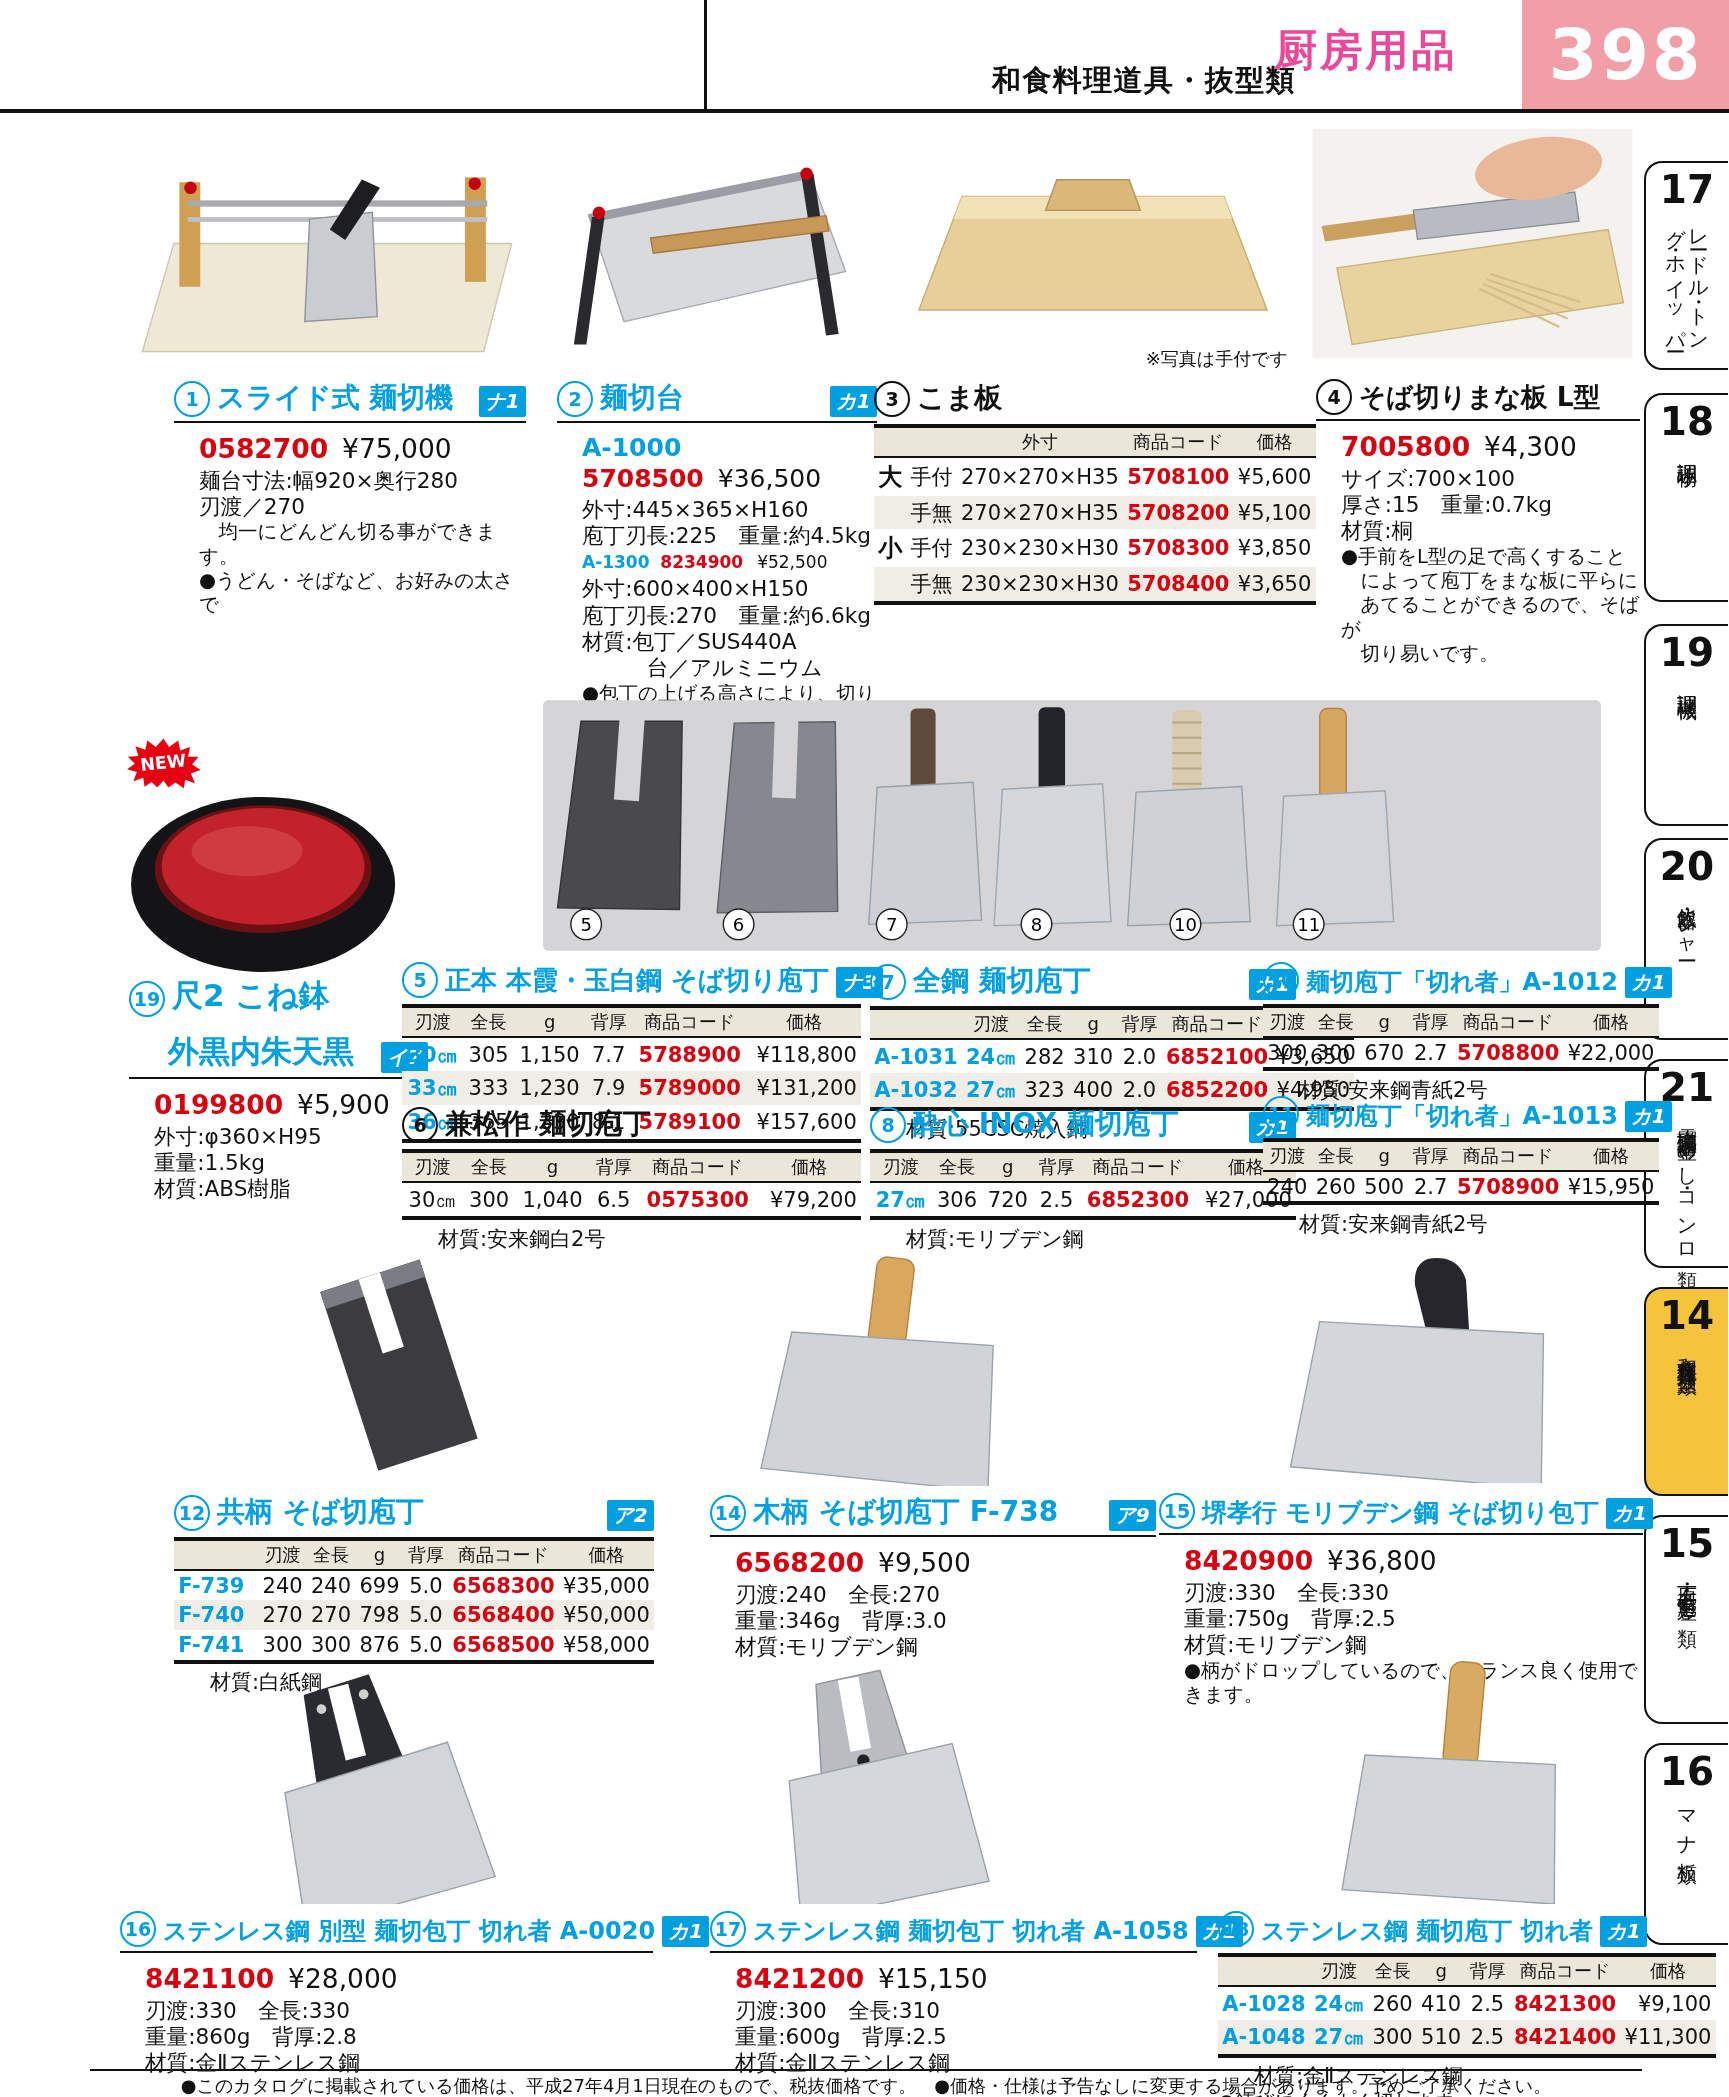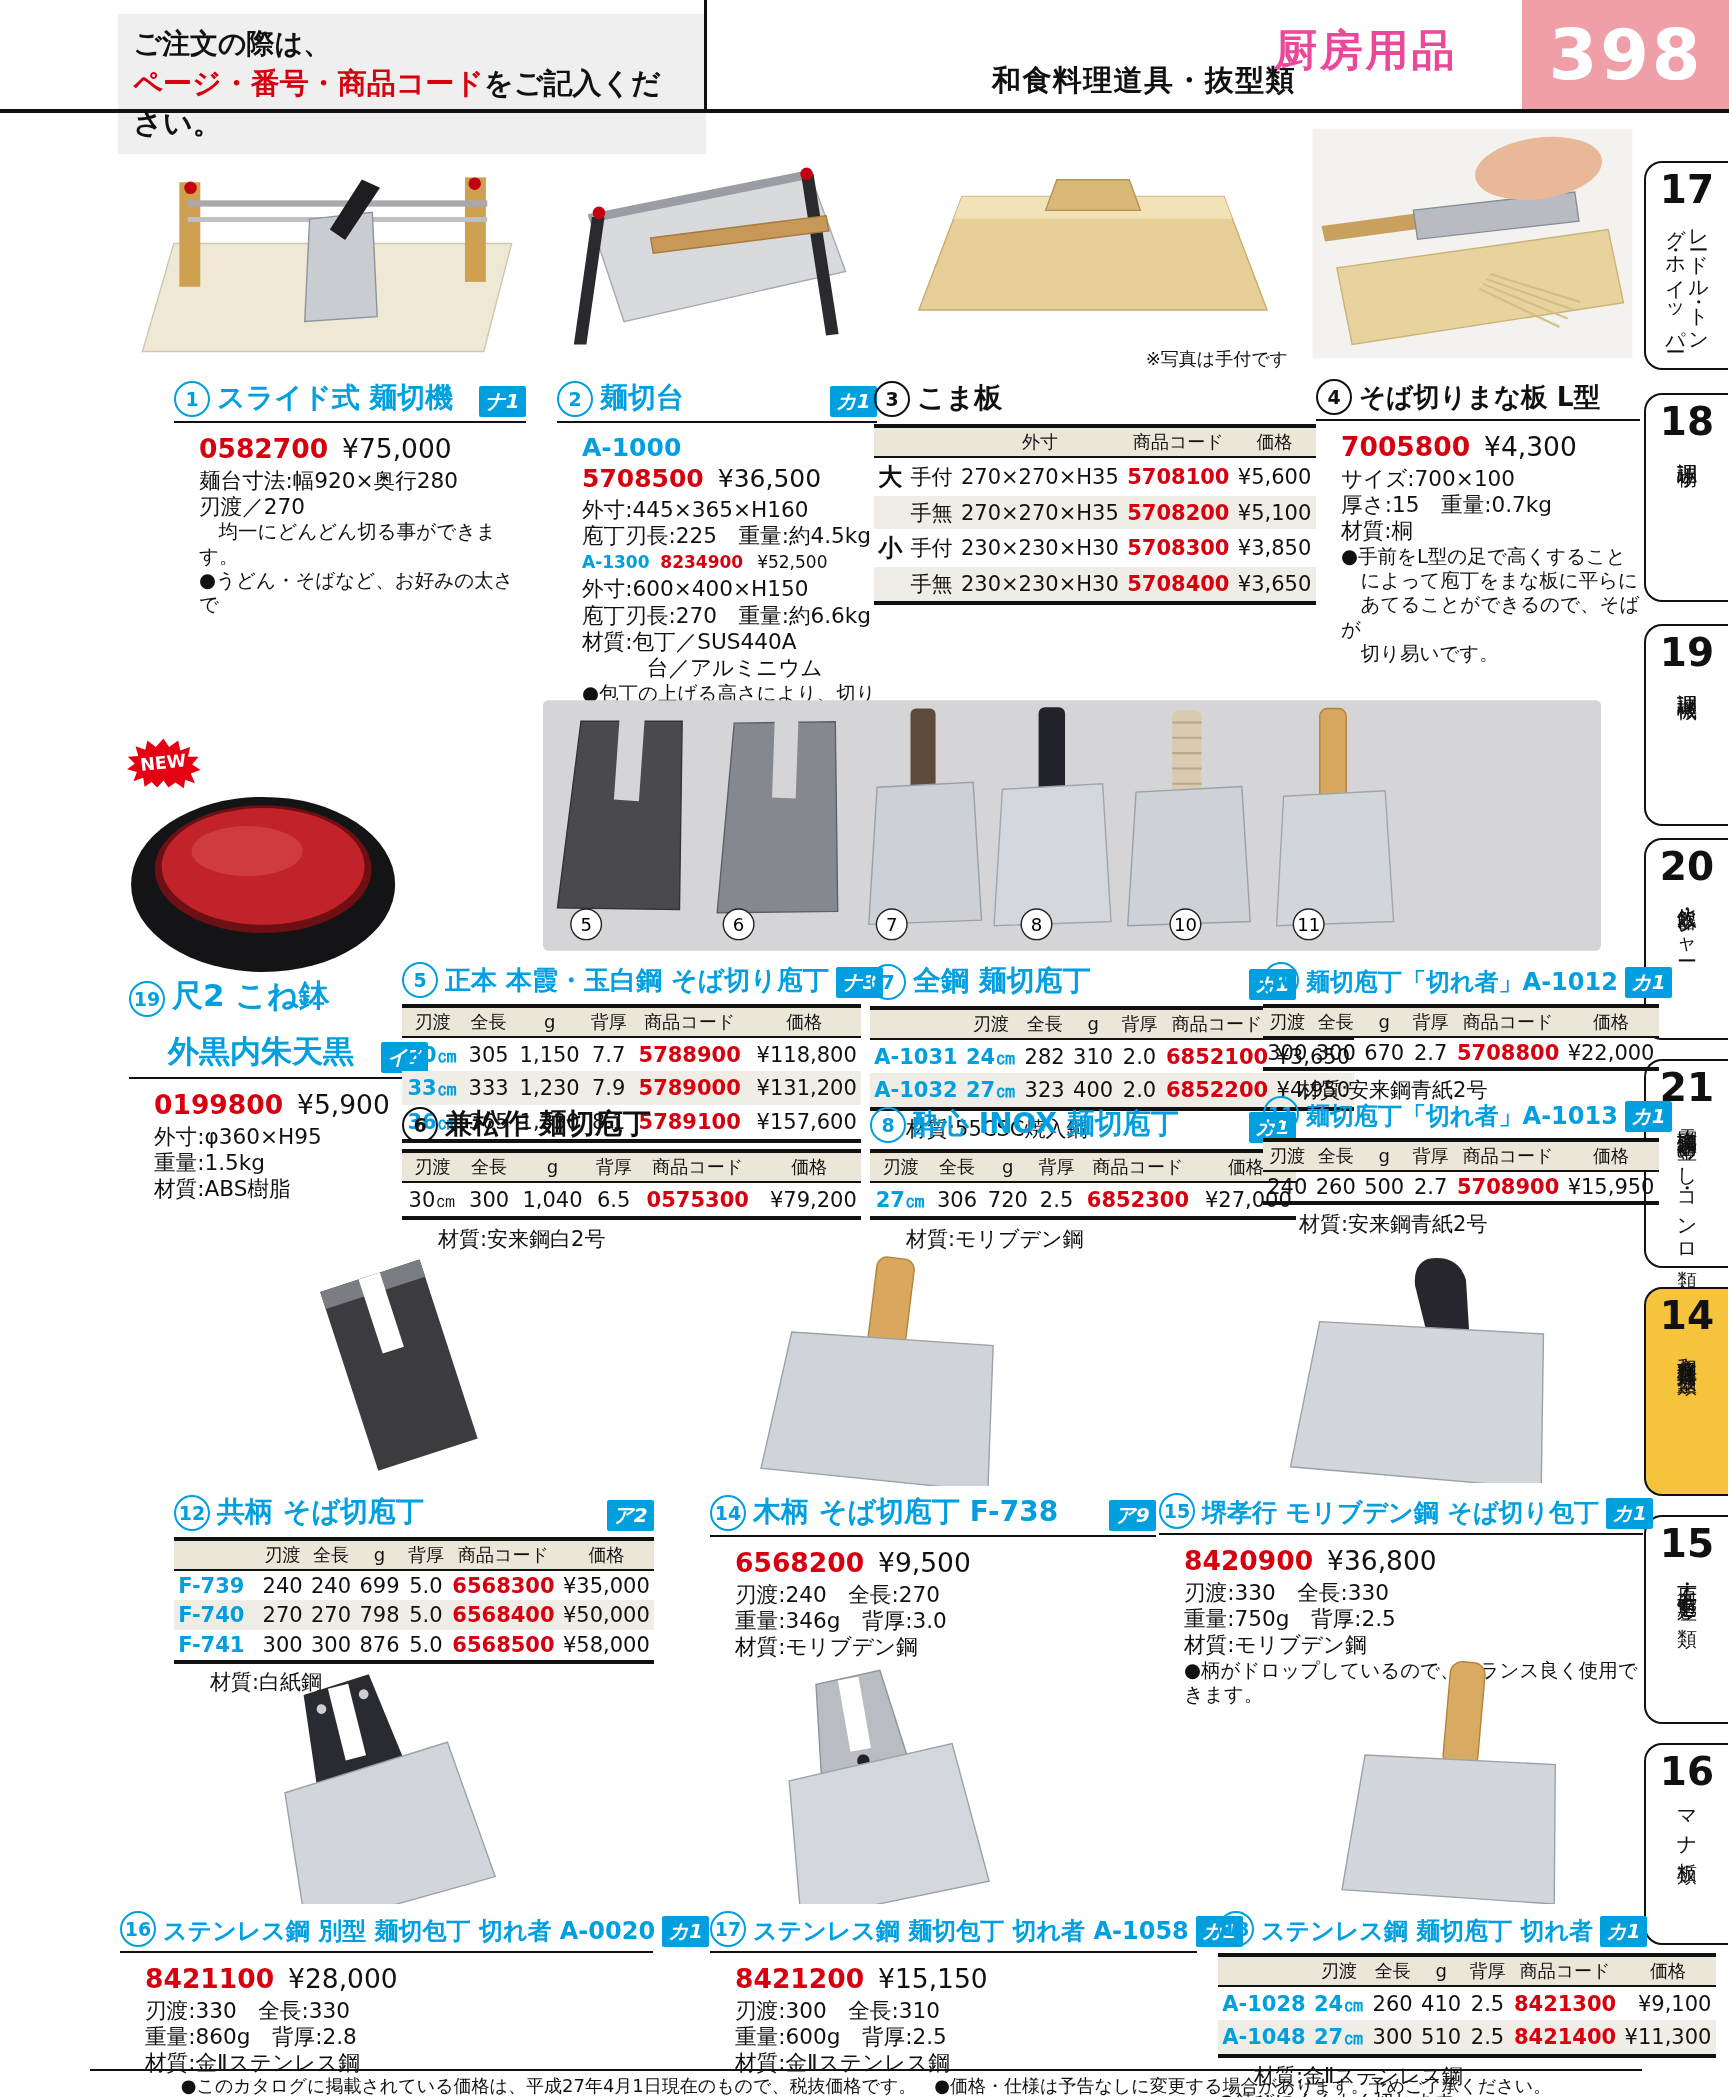--- a/index.html
+++ b/index.html
@@ -63,24 +63,20 @@
   .footer-rule{background:#111;}
   .footer-text{font-size:18px;text-align:center;}
 
   svg text{font-family:"DejaVu Sans","Liberation Sans",sans-serif;}
 </style>
 </head>
 <body>
 
 <div class="page">
 
-  <div class="abs order-box" style="left:118px;top:14px;width:557px;">
-    <div class="order-l1">ご注文の際は、</div>
-    <div class="order-l2"><span class="order-red">ページ・番号・商品コード</span><span>をご記入ください。</span></div>
-  </div>
   <div class="abs hdr-divider" style="left:704px;top:0;width:2.8px;height:110px;"></div>
   <div class="abs hdr-category" style="left:992px;top:61px;">和食料理道具・抜型類</div>
   <div class="abs hdr-section" style="left:1274px;top:22px;">厨房用品</div>
   <div class="abs page-box" style="left:1522px;top:0;width:208px;height:110px;">
     <span class="page-num">398</span>
   </div>
   <div class="abs hdr-rule" style="left:0;top:109px;width:1730px;height:4.2px;"></div>
 
   <div class="abs tab" style="top:161px;height:209px;">
     <div class="tab-num">17</div>

